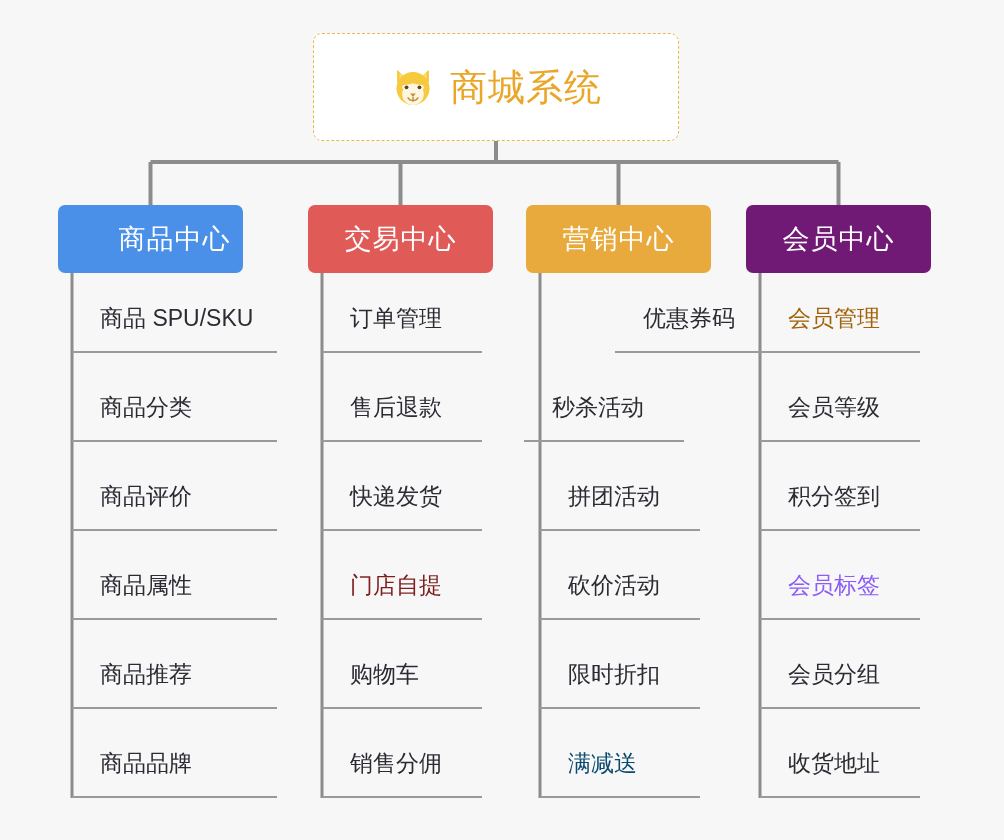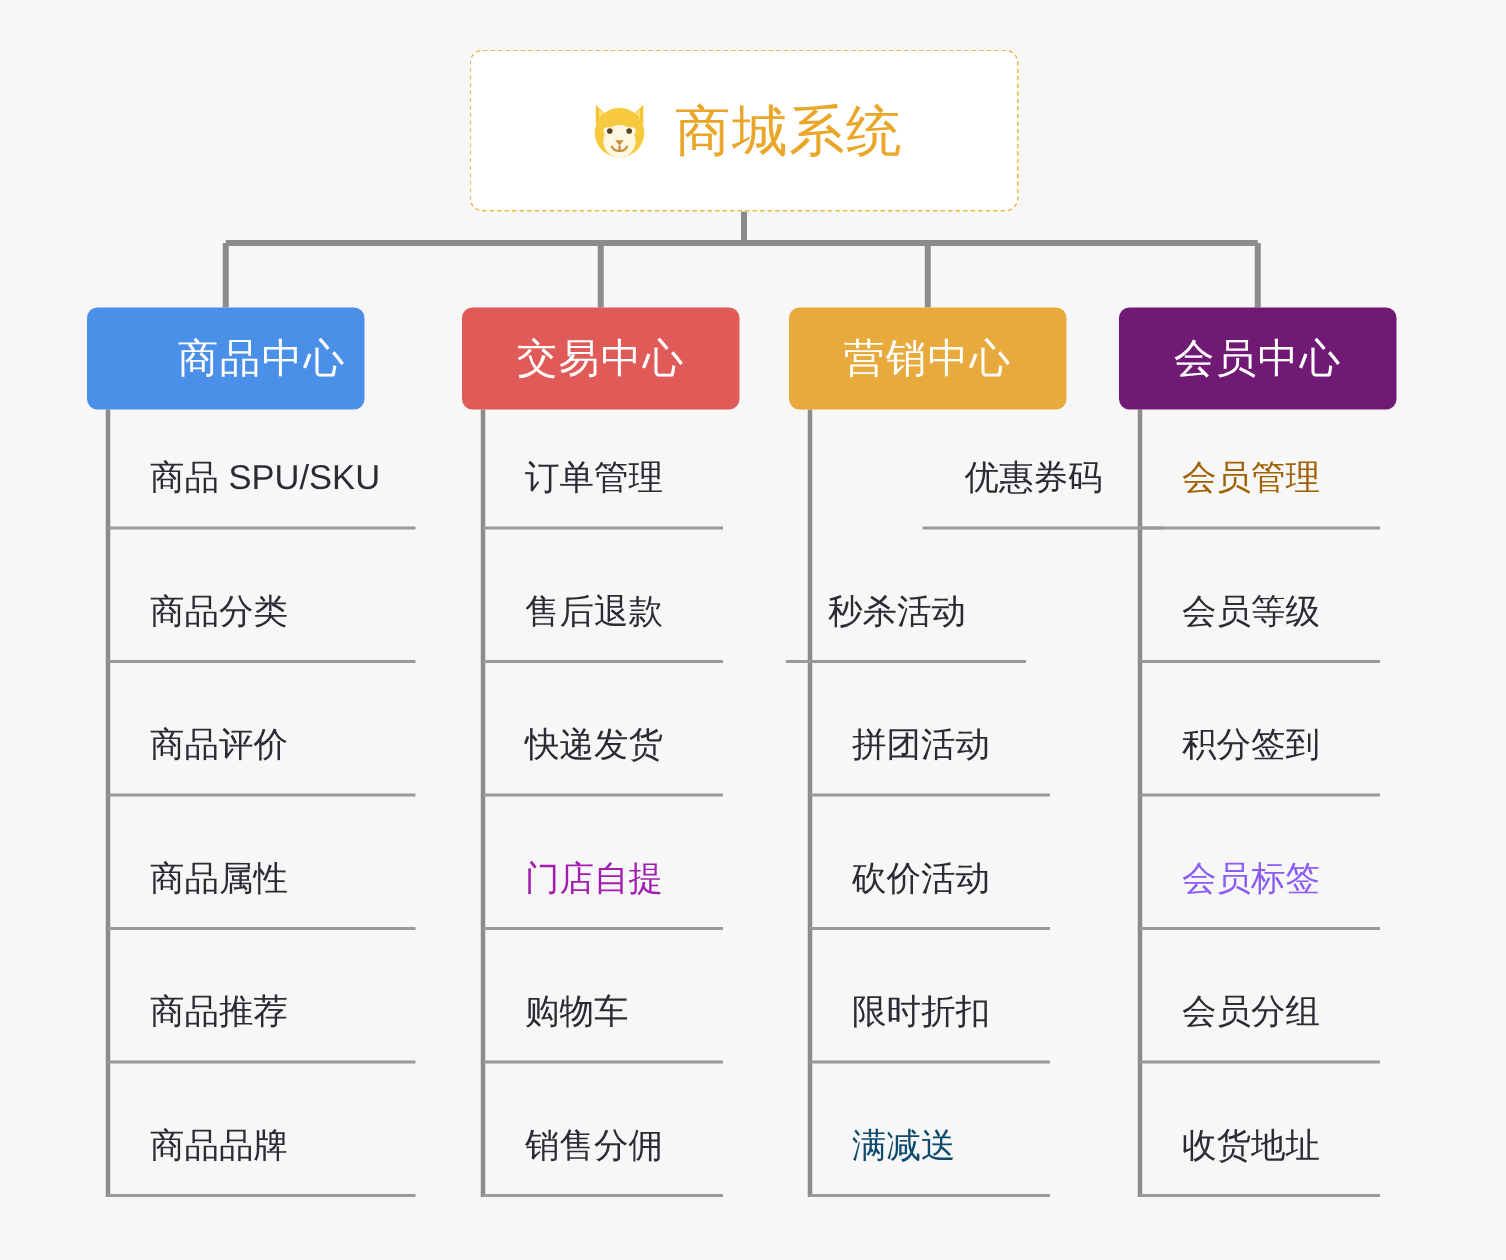--- a/index.html
+++ b/index.html
@@ -170,21 +170,21 @@
         <div class="leaf-item" style="left: 322px; top: 305px; width: 160px; border-bottom-color: rgb(154, 154, 154);">
           <span class="leaf-label" style="color: rgb(43, 43, 51);">订单管理</span>
         </div>
         <div class="leaf-item" style="left: 322px; top: 394px; width: 160px; border-bottom-color: rgb(154, 154, 154);">
           <span class="leaf-label" style="color: rgb(43, 43, 51);">售后退款</span>
         </div>
         <div class="leaf-item" style="left: 322px; top: 483px; width: 160px; border-bottom-color: rgb(154, 154, 154);">
           <span class="leaf-label" style="color: rgb(43, 43, 51);">快递发货</span>
         </div>
         <div class="leaf-item" style="left: 322px; top: 572px; width: 160px; border-bottom-color: rgb(154, 154, 154);">
-          <span class="leaf-label" style="color: #a21caf;">门店自提</span>
+          <span class="leaf-label" style="color: #7f1d1d;">门店自提</span>
         </div>
         <div class="leaf-item" style="left: 322px; top: 661px; width: 160px; border-bottom-color: rgb(154, 154, 154);">
           <span class="leaf-label" style="color: rgb(43, 43, 51);">购物车</span>
         </div>
         <div class="leaf-item" style="left: 322px; top: 750px; width: 160px; border-bottom-color: rgb(154, 154, 154);">
           <span class="leaf-label" style="color: rgb(43, 43, 51);">销售分佣</span>
         </div>
       </div>
       <div class="cat-box" style="left: 526px; top: 205px; width: 185px; background: rgb(232, 170, 60);">
         <span>营销中心</span>

